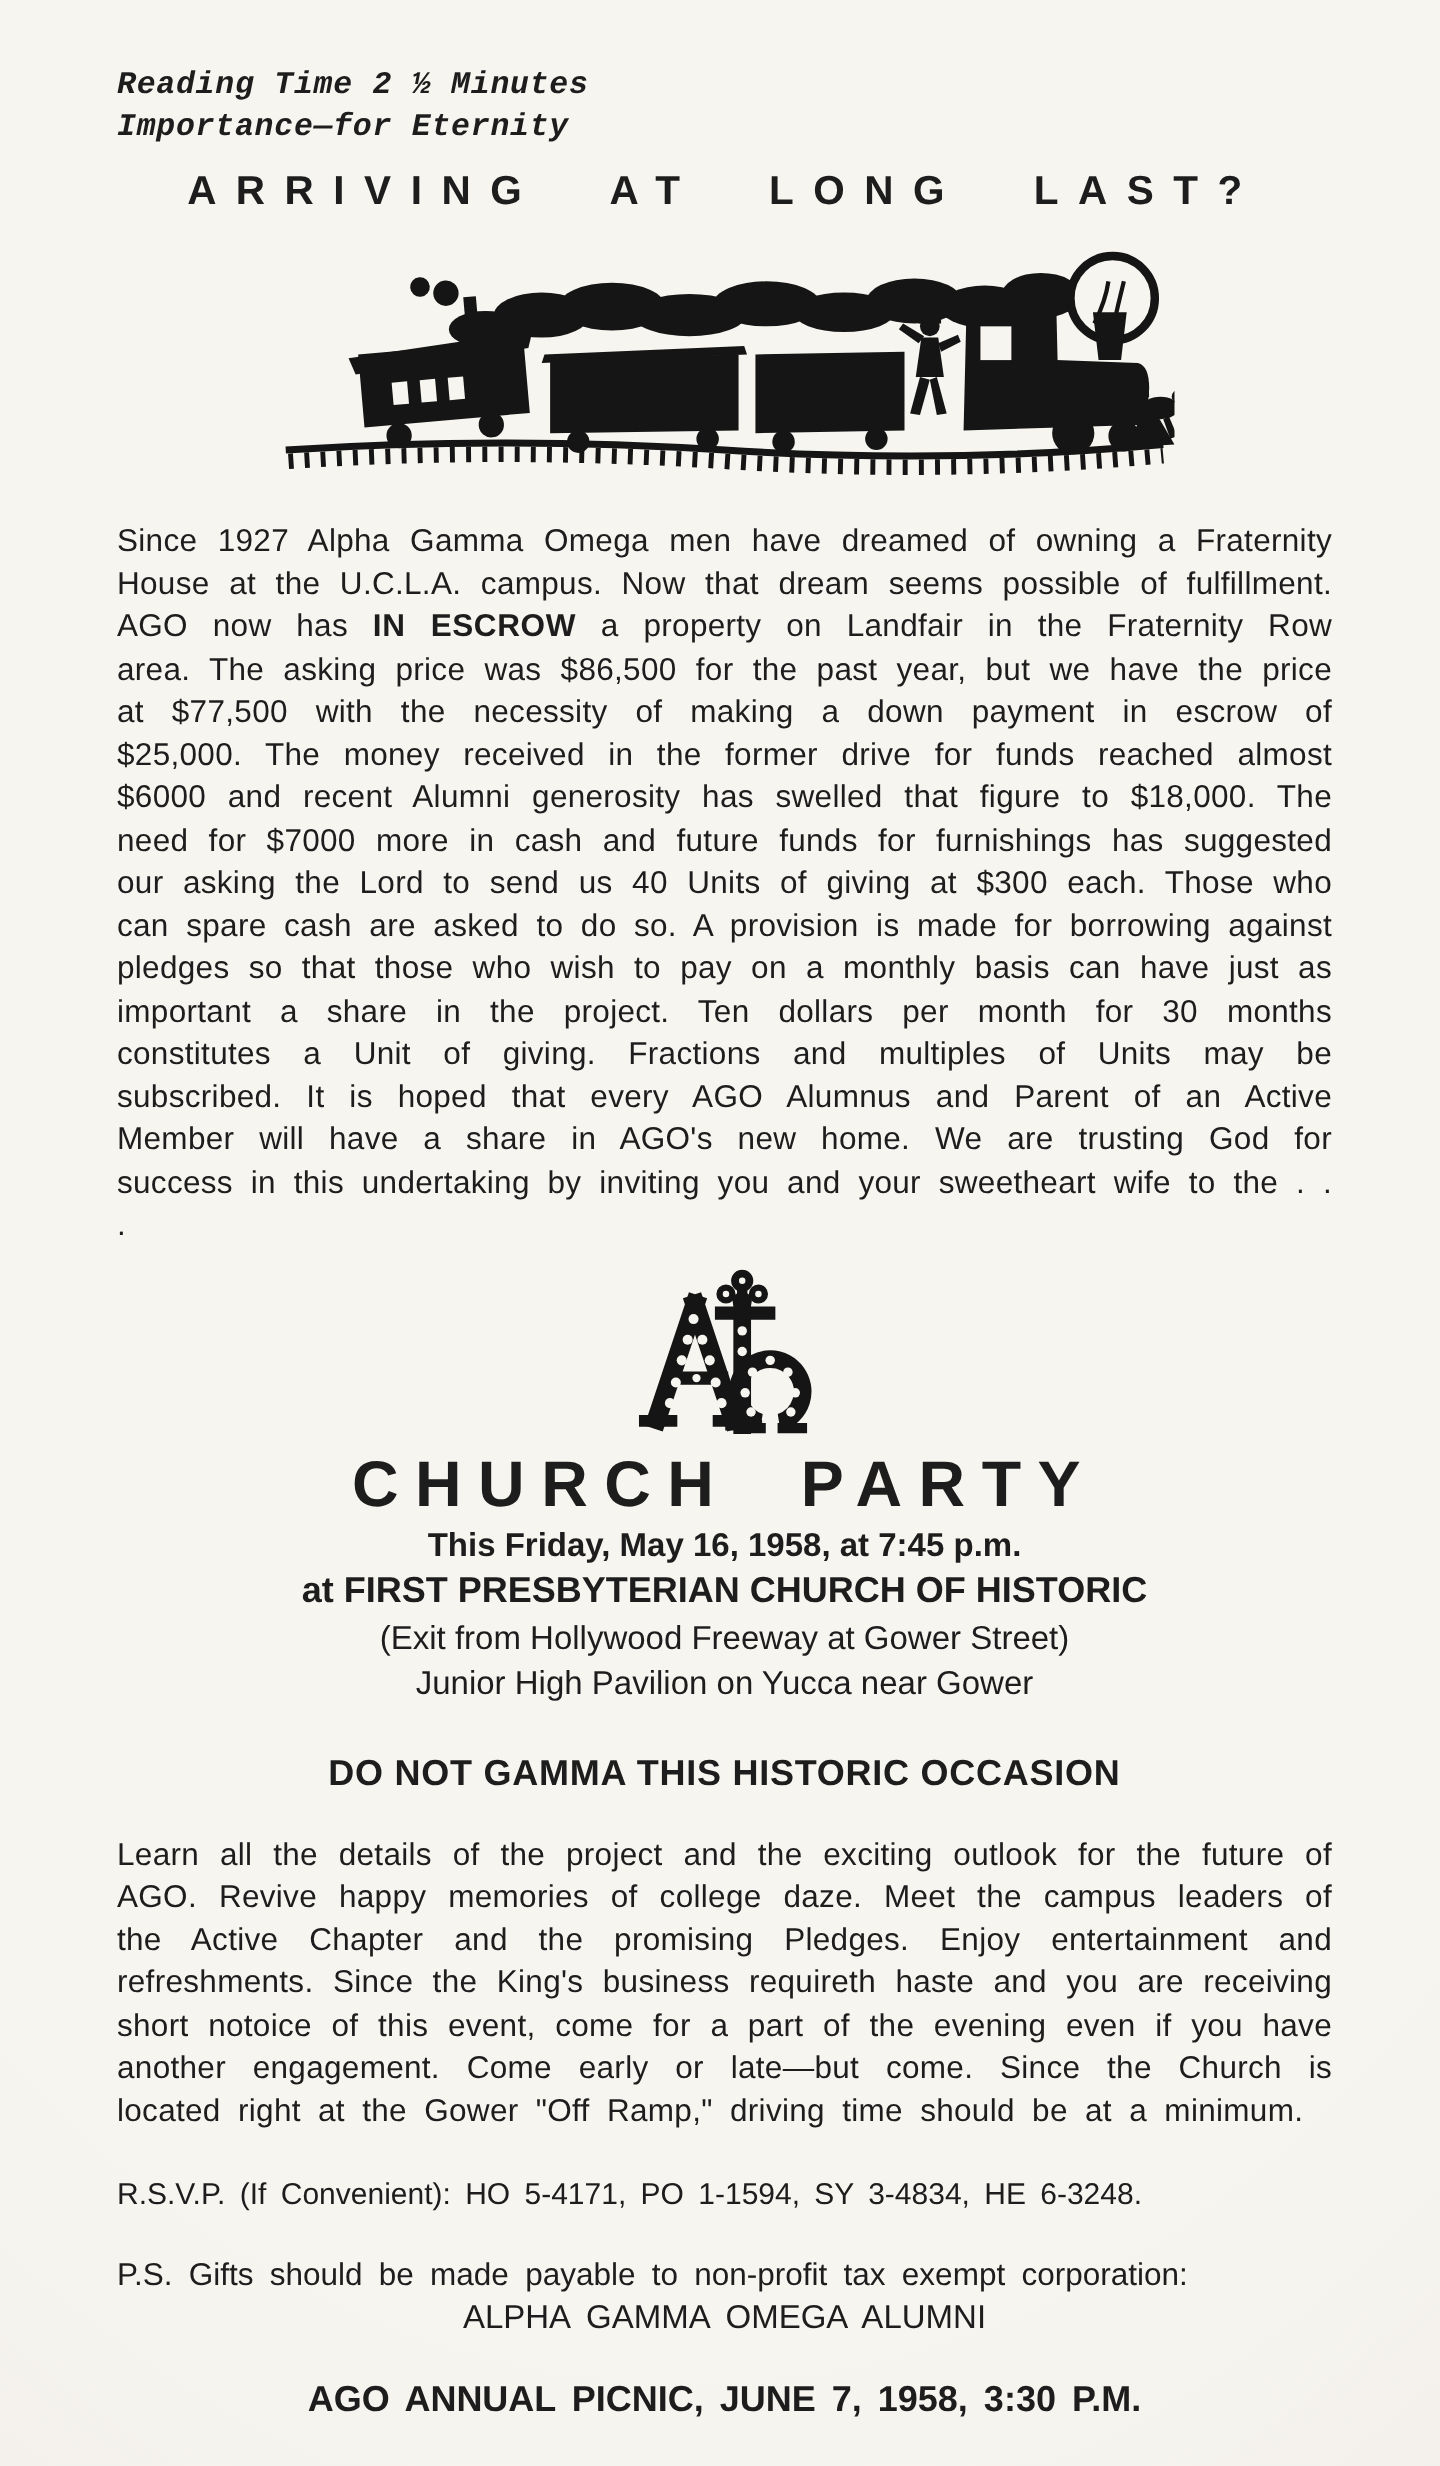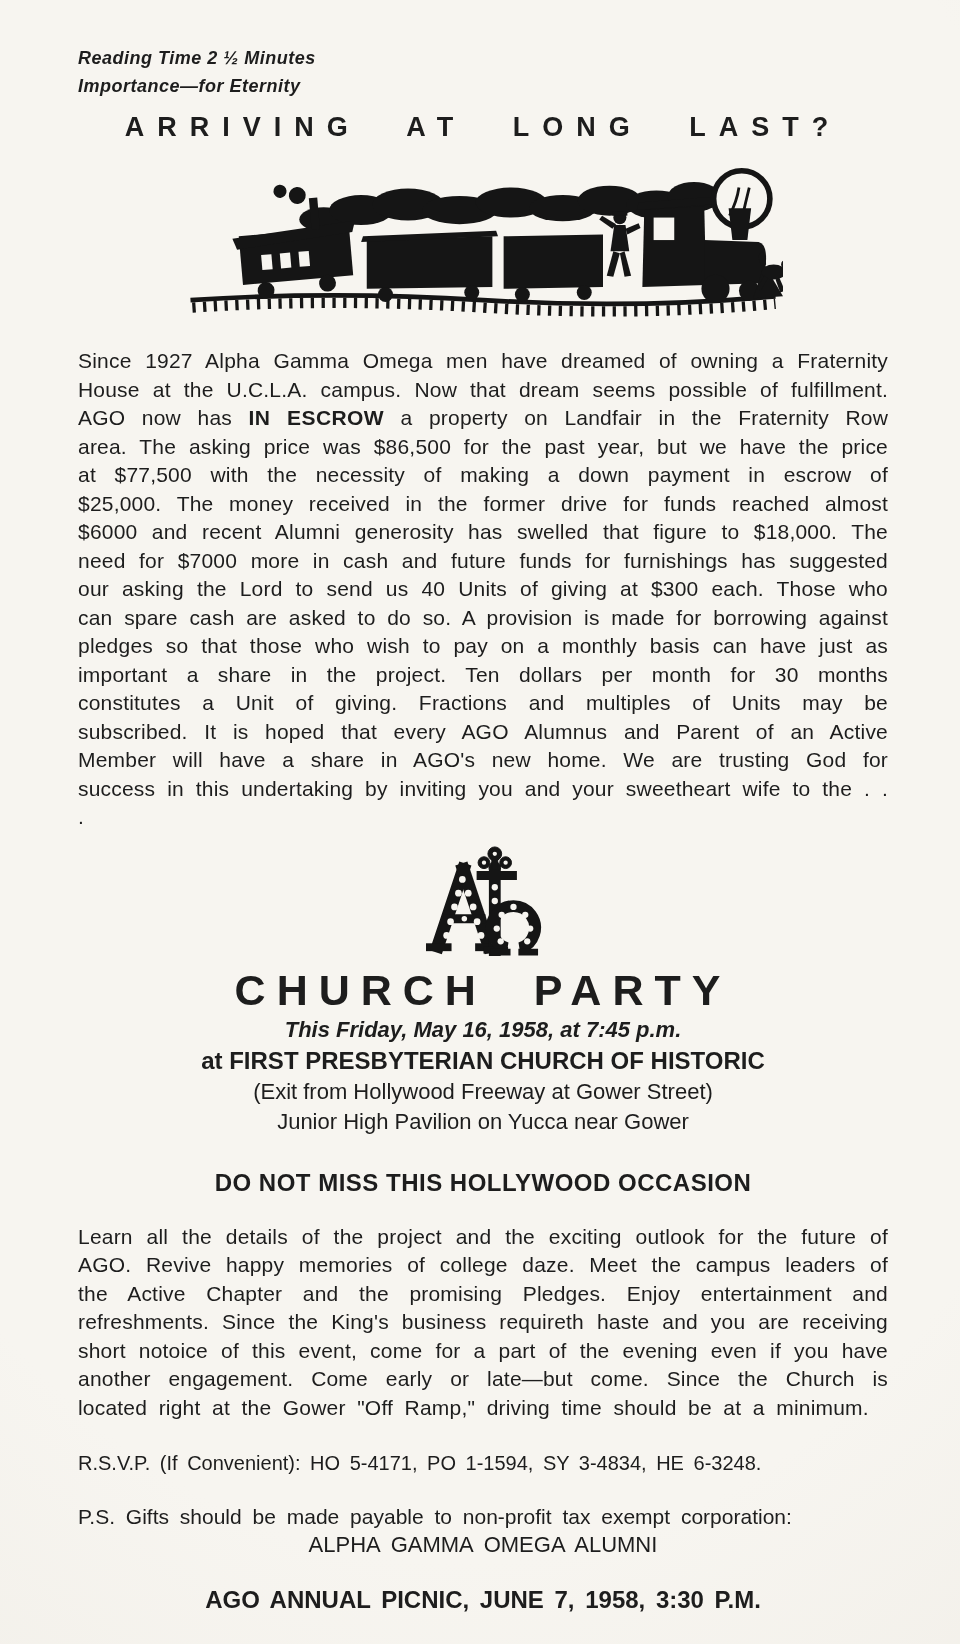--- a/index.html
+++ b/index.html
@@ -10,23 +10,23 @@
     font-family:"Liberation Sans", sans-serif;
     color:#1d1d1d;
     overflow:hidden;
   }
   .page{
     box-sizing:border-box;
     width:960px;height:1644px;
     padding:44px 72px 30px 78px;
   }
   .topnote{
-    font-family:Liberation Sans, sans-serif;
+    font-family:Liberation Mono, monospace;
     font-style:italic;font-weight:bold;
-    font-size:18px;line-height:28px;
+    font-size:21px;line-height:28px;
     letter-spacing:0.5px;
   }
   .main-title{
     text-align:center;
     font-weight:bold;
     font-size:27px;
     letter-spacing:13px;
     word-spacing:26px;
     margin-top:12px;
     white-space:nowrap;
@@ -56,21 +56,21 @@
     letter-spacing:11px;
     word-spacing:24px;
     margin-top:4px;
     white-space:nowrap;
   }
   .event-line{
     text-align:center;
     font-size:22px;
     line-height:30px;
   }
-  .event-line.bold{font-weight:bold;font-style:italic;}
+  .event-line.bold{font-weight:bold;}
   .event-venue{font-size:24px;font-weight:bold;line-height:32px;}
   .occasion{
     text-align:center;
     font-weight:bold;
     font-size:24px;
     letter-spacing:0.5px;
     margin-top:32px;
   }
   .para2{margin-top:26px;}
   .rsvp{
@@ -247,21 +247,21 @@
       </g>
     </svg>
   </div>
 
   <div class="victory-title">CHURCH PARTY</div>
   <div class="event-line bold">This Friday, May 16, 1958, at 7:45 p.m.</div>
   <div class="event-line event-venue">at FIRST PRESBYTERIAN CHURCH OF HISTORIC</div>
   <div class="event-line">(Exit from Hollywood Freeway at Gower Street)</div>
   <div class="event-line">Junior High Pavilion on Yucca near Gower</div>
 
-  <div class="occasion">DO NOT MISS THIS HOLLYWOOD OCCASION</div>
+  <div class="occasion">DO NOT GAMMA THIS HISTORIC OCCASION</div>
 
   <div class="bodytext para2">Learn all the details of the project and the exciting outlook for the future of AGO.  Revive happy memories of college daze.  Meet the campus leaders of the Active Chapter and the promising Pledges.  Enjoy entertainment and refreshments.  Since the King's business requireth haste and you are receiving short notoice of this event, come for a part of the evening even if you have another engagement.  Come early or late—but come.  Since the Church is located right at the Gower "Off Ramp," driving time should be at a minimum.</div>
 
   <div class="rsvp">R.S.V.P. (If Convenient): HO 5-4171, PO 1-1594, SY 3-4834, HE 6-3248.</div>
 
   <div class="ps-line">P.S.   Gifts should be made payable to non-profit tax exempt corporation:</div>
   <div class="centered-line">ALPHA GAMMA OMEGA ALUMNI</div>
 
   <div class="picnic-title">AGO ANNUAL PICNIC, JUNE 7, 1958, 3:30 P.M.</div>
 

